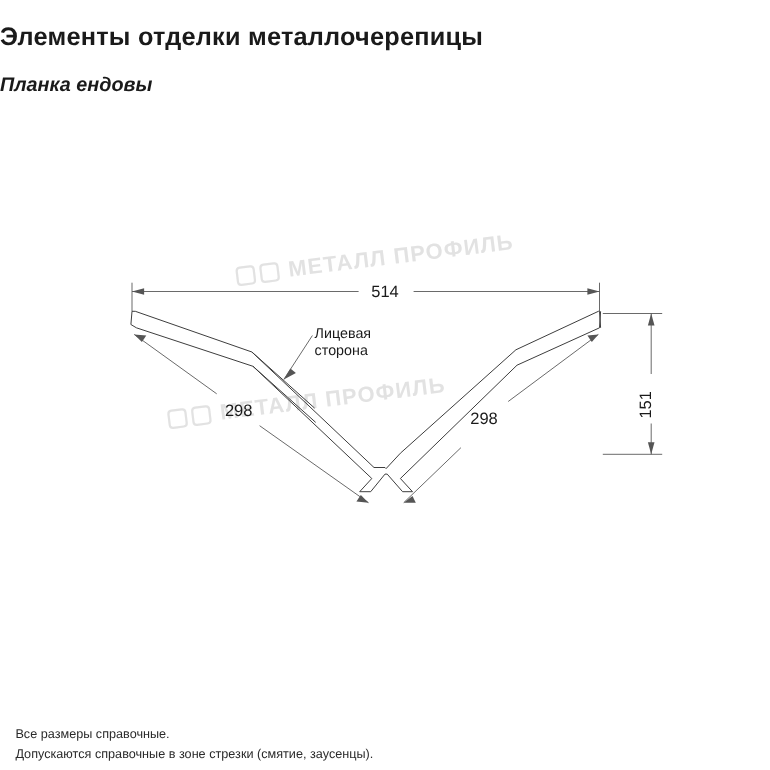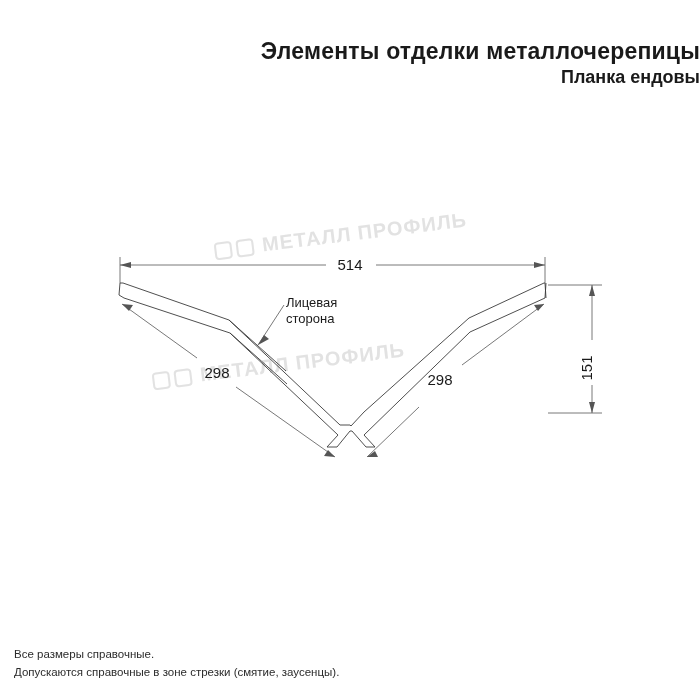--- a/index.html
+++ b/index.html
@@ -14,33 +14,35 @@
     color: #1a1a1a;
     overflow: hidden;
     position: relative;
   }
   .page {
     position: relative;
     width: 700px;
     height: 700px;
   }
   .header {
-    text-align: right;
-    padding-top: 38px;
+    text-align: left;
+    padding-top: 20px;
   }
   .title-main {
     font-size: 23px;
     font-weight: bold;
     letter-spacing: 0.2px;
     line-height: 1.2;
   }
   .title-sub {
     font-size: 18px;
     font-weight: bold;
+    margin-top: 18px;
     line-height: 1.25;
+    font-style: italic;
   }
   .title-sub2 {
     font-size: 18px;
     font-weight: bold;
     line-height: 1.25;
   }
   .title-code {
     font-size: 18px;
     font-weight: bold;
     margin-top: 17px;
@@ -49,21 +51,21 @@
   .drawing {
     position: absolute;
     left: 0;
     top: 185px;
     width: 592px;
     height: 380px;
   }
   .footer {
     position: absolute;
     left: 14px;
-    bottom: 18px;
+    bottom: 4px;
     font-size: 11.5px;
     color: #2b2b2b;
     line-height: 1.55;
   }
   .footer div {
     white-space: nowrap;
   }
   svg text {
     font-family: "Liberation Sans", sans-serif;
     fill: #1a1a1a;

